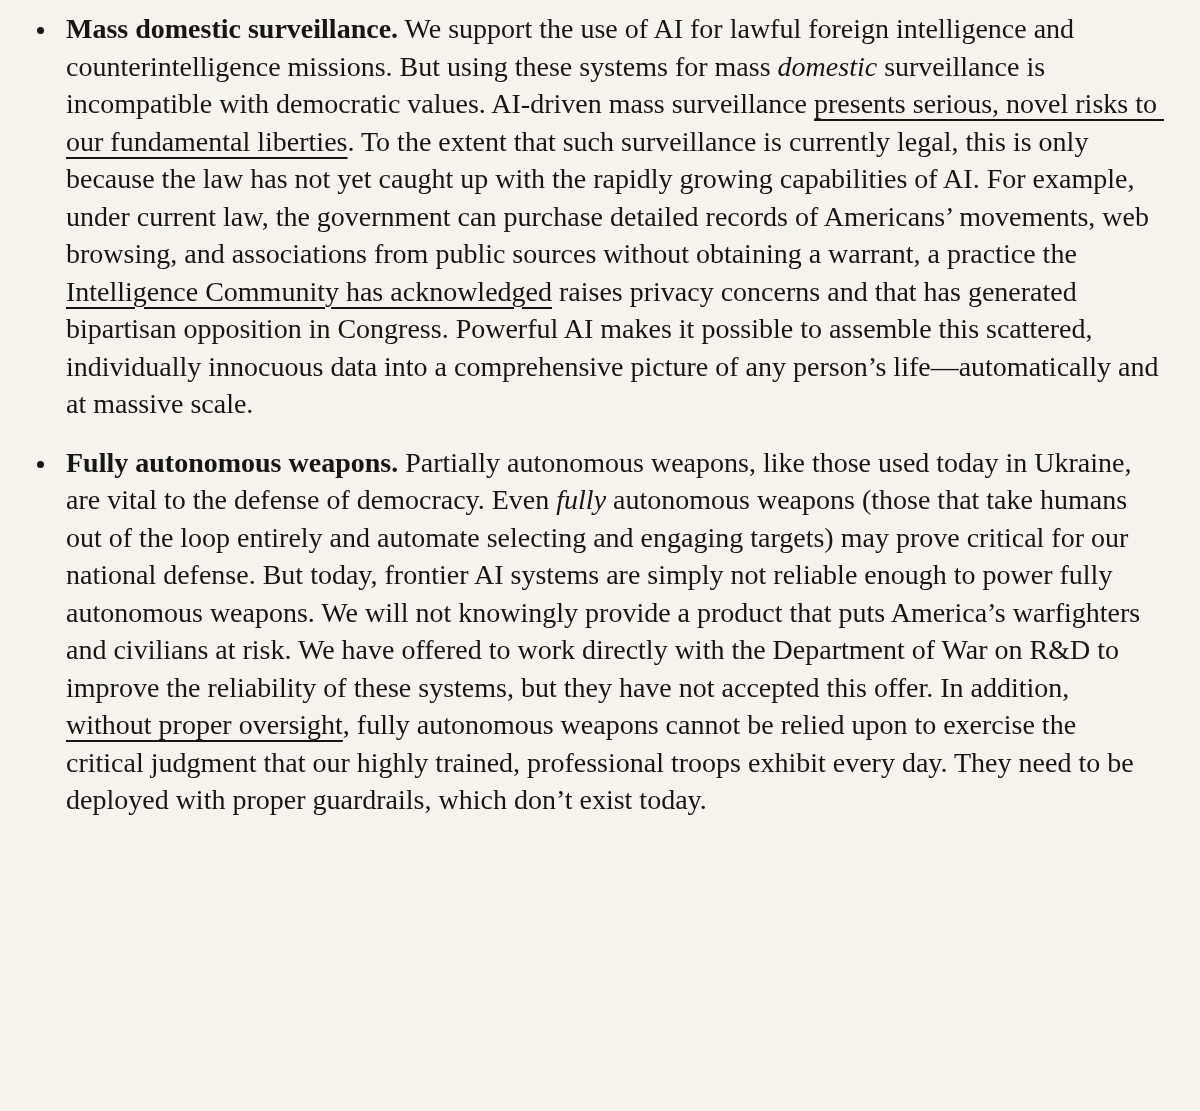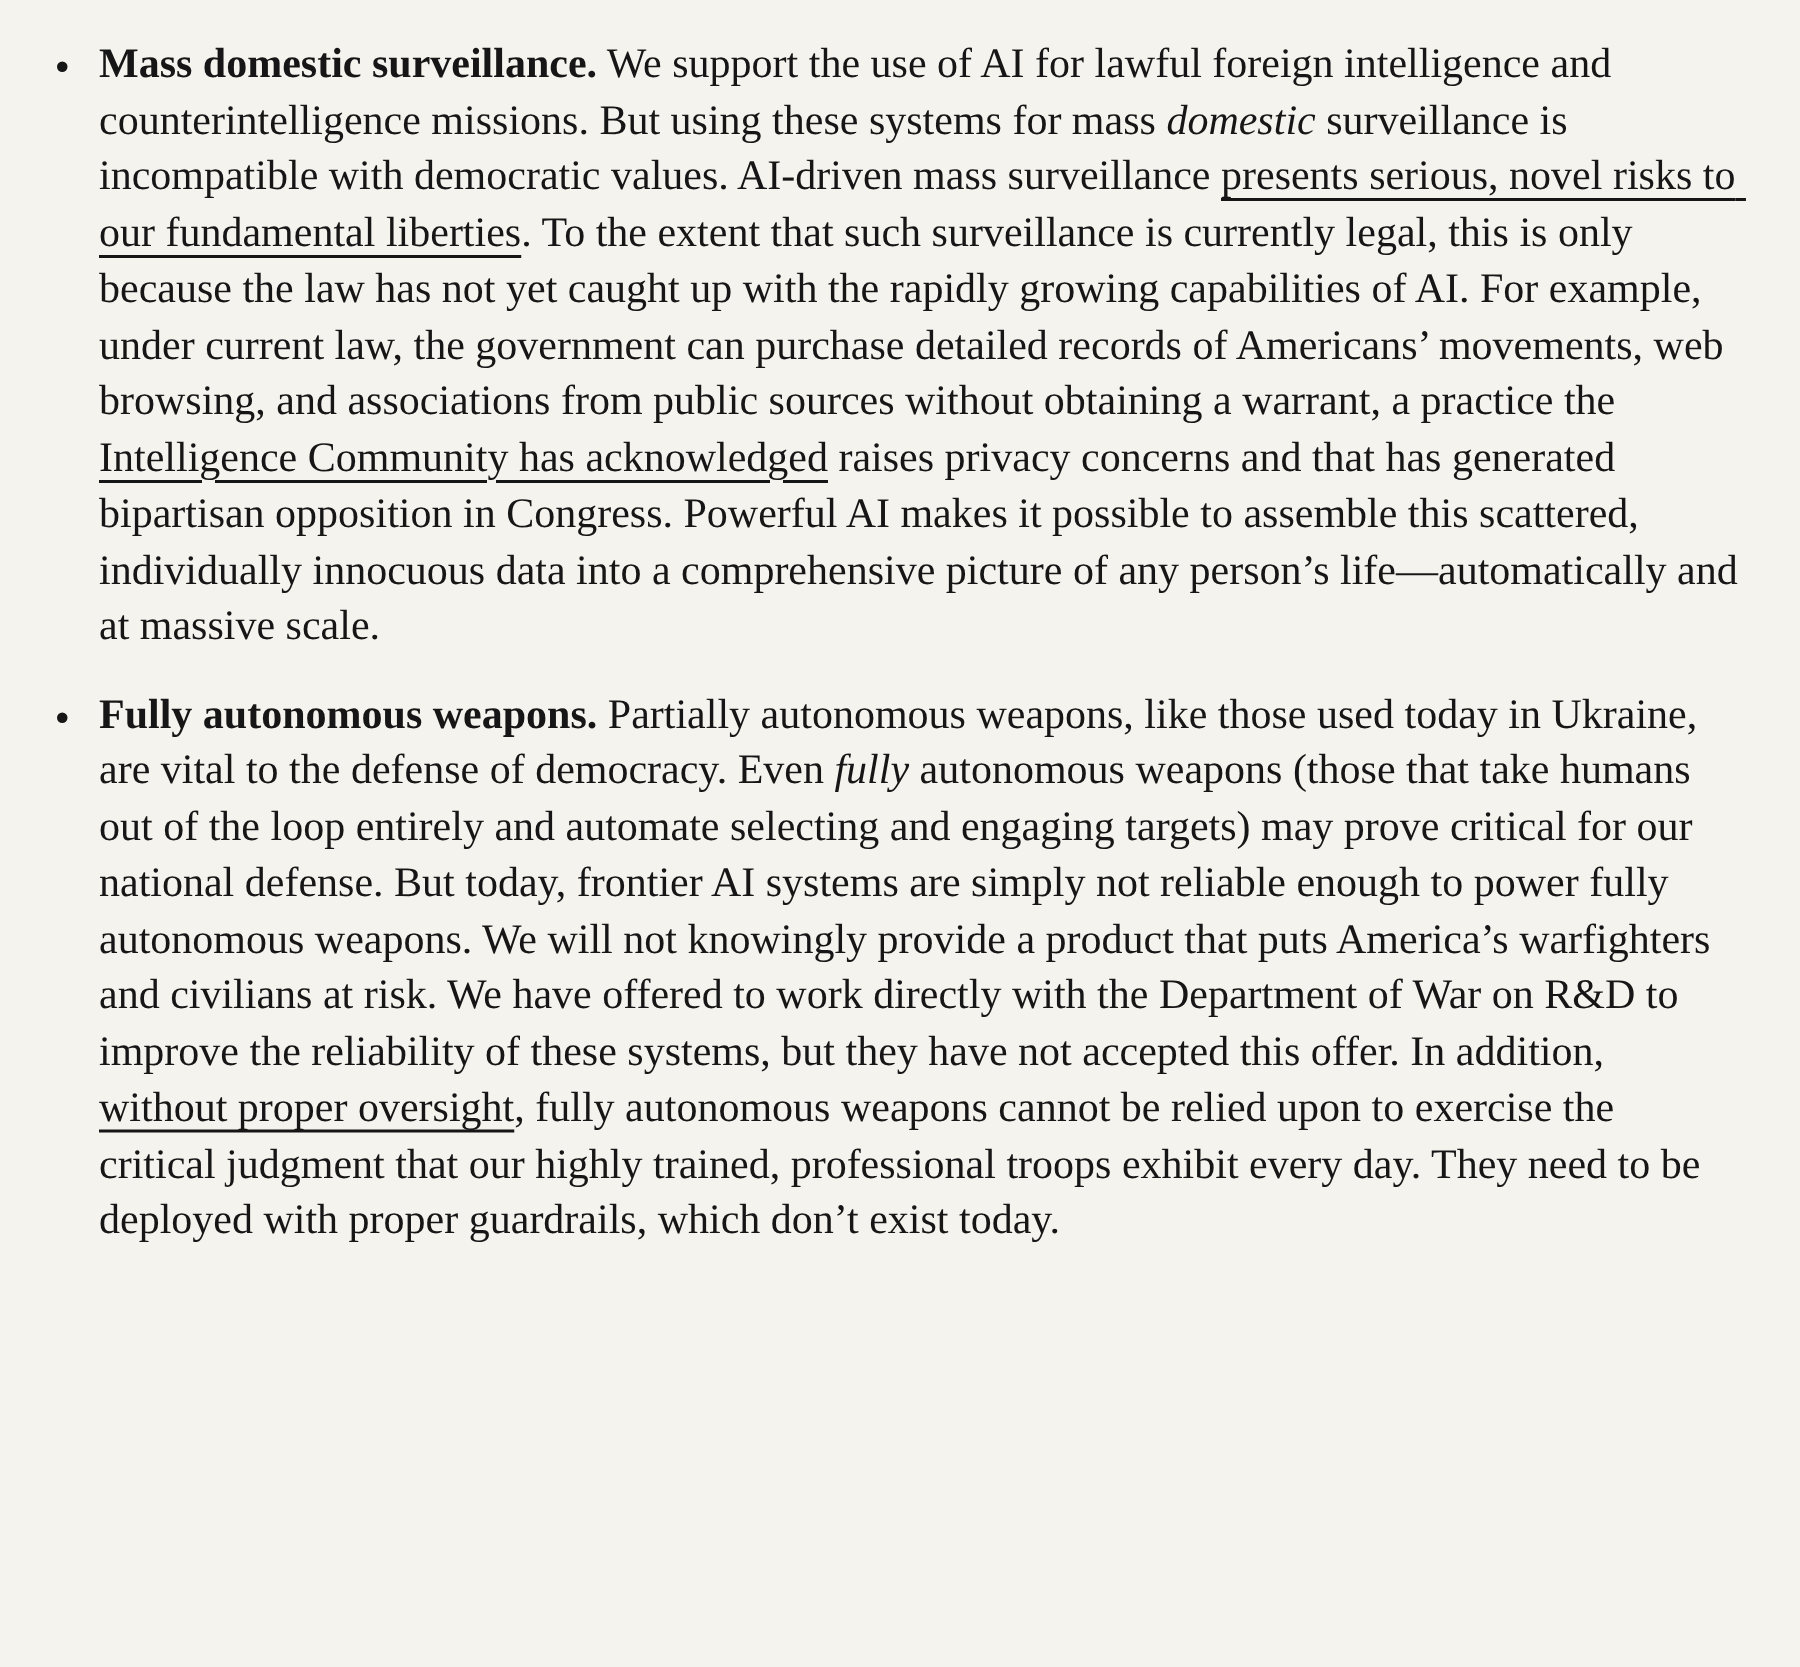--- a/index.html
+++ b/index.html
@@ -12,21 +12,21 @@
     background: #f5f3ee;
     color: #161616;
     font-family: "Liberation Serif", "DejaVu Serif", serif;
     font-size: 28px;
     line-height: 37.5px;
     box-sizing: border-box;
   }
   .doc {
     box-sizing: border-box;
     width: 1200px;
-    padding: 24px 40px 20px 28px;
+    padding: 10px 40px 20px 28px;
   }
   ul.bullets {
     margin: 0;
     padding: 0 0 0 30px;
     list-style: disc outside;
   }
   ul.bullets > li {
     padding-left: 8px;
     margin-bottom: 21px;
   }

